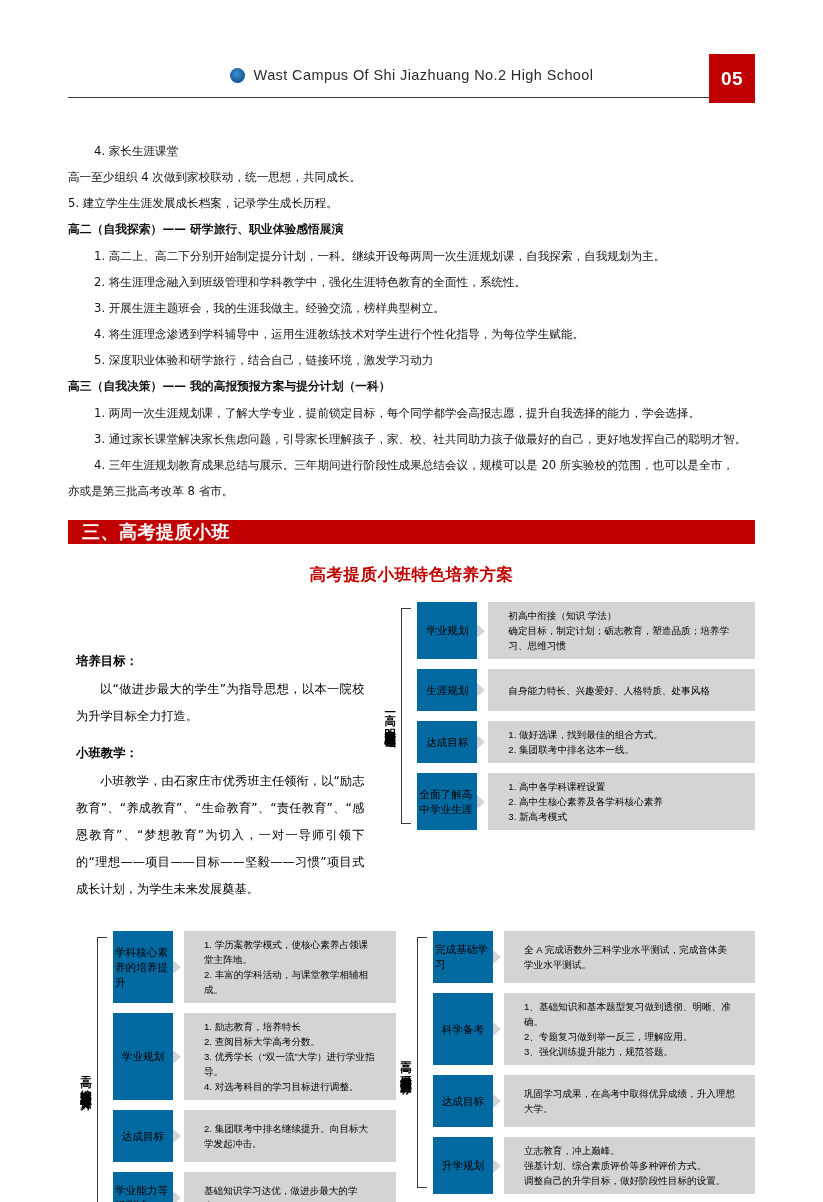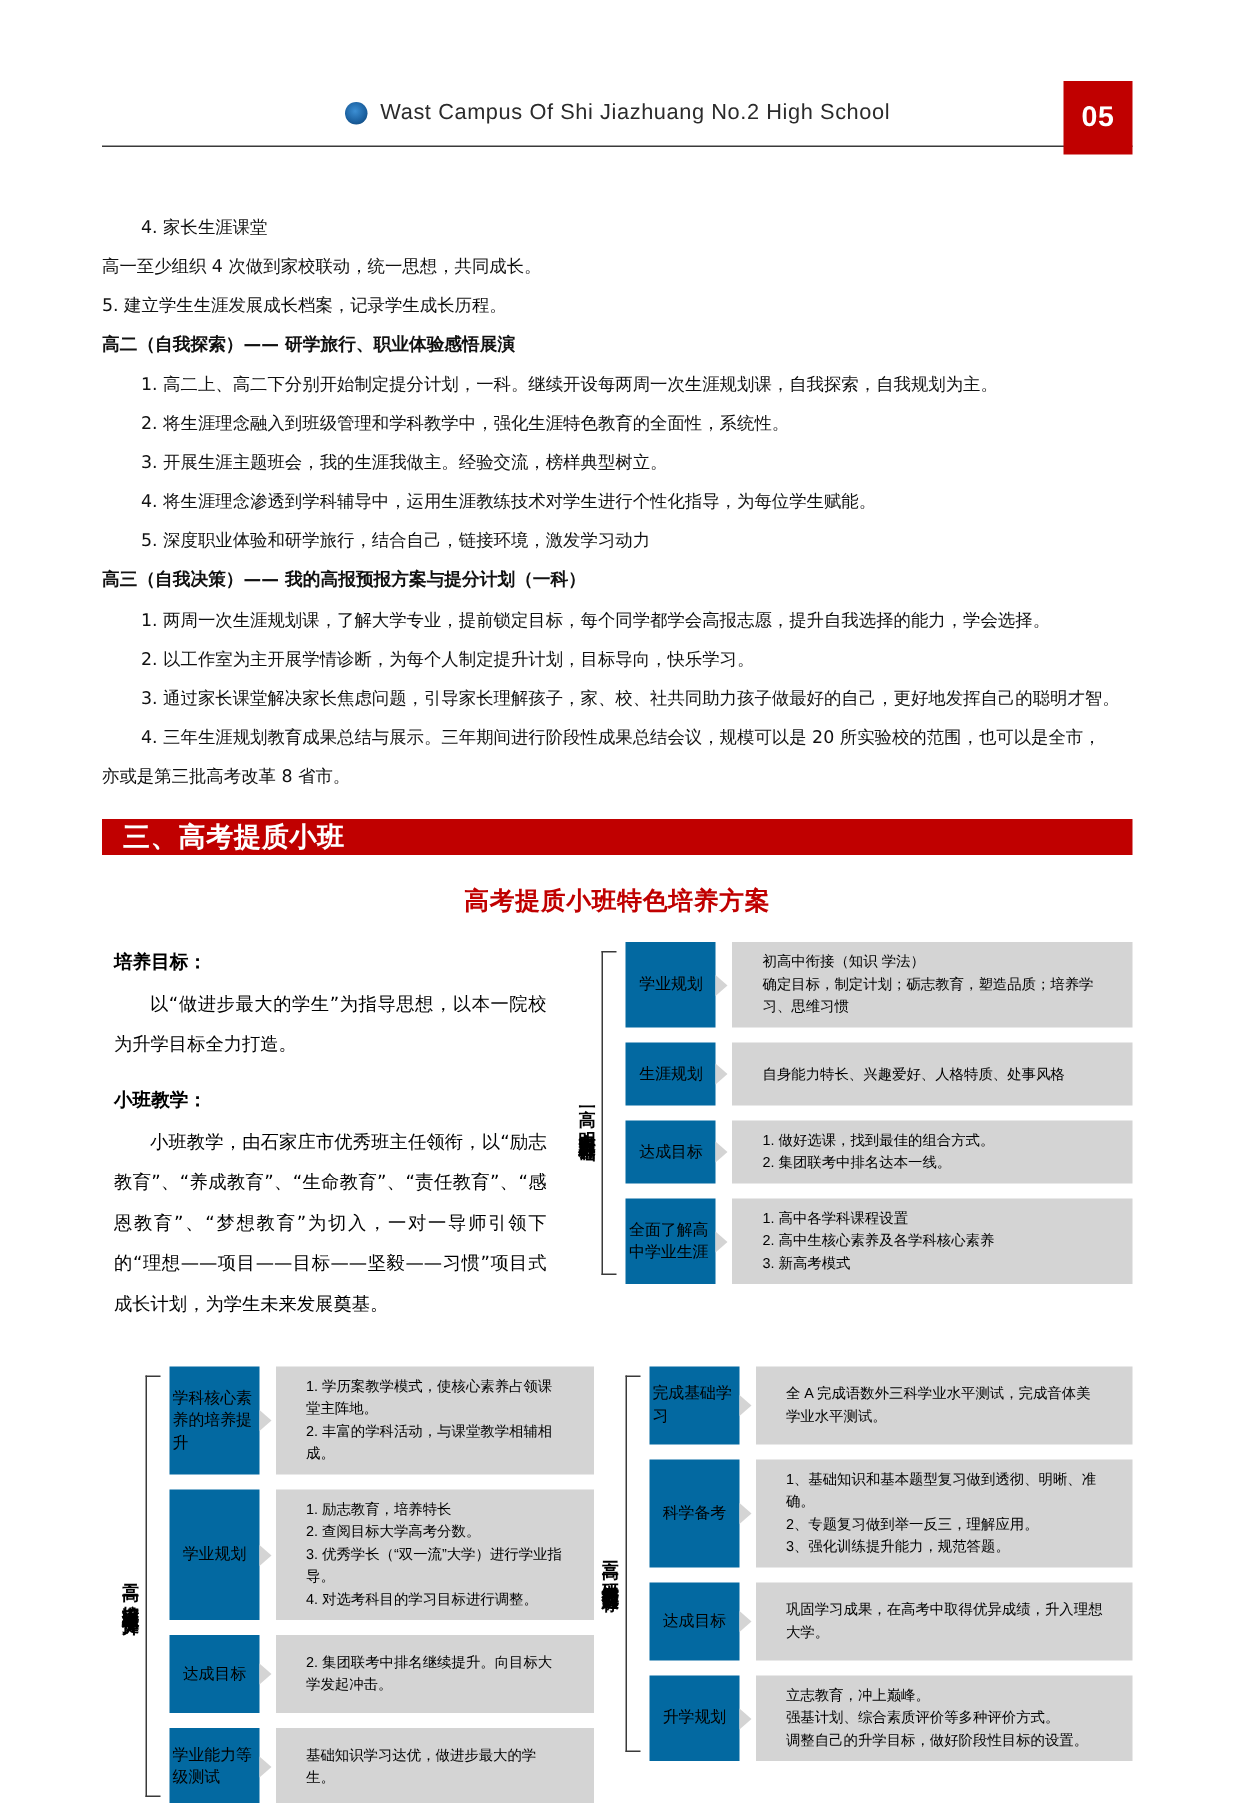--- a/index.html
+++ b/index.html
@@ -108,20 +108,21 @@
   
   .mid {
     display: flex;
     gap: 0;
     align-items: flex-start;
   }
   .mid-left {
     width: 312px;
     padding-left: 8px;
     box-sizing: border-box;
+    margin-top: 46px;
   }
   .mid-left h4 {
     margin: 0 0 2px 0;
     font-size: 12.4px;
     font-weight: bold;
     line-height: 26px;
   }
   .mid-left p {
     margin: 0 0 10px 0;
     font-size: 12.2px;
@@ -234,21 +235,20 @@
       <p class="para nohang">高一至少组织 4 次做到家校联动，统一思想，共同成长。</p>
       <p class="para nohang">5. 建立学生生涯发展成长档案，记录学生成长历程。</p>
       <p class="para bold-head">高二（自我探索）—— 研学旅行、职业体验感悟展演</p>
       <p class="para indent1">1. 高二上、高二下分别开始制定提分计划，一科。继续开设每两周一次生涯规划课，自我探索，自我规划为主。</p>
       <p class="para indent1">2. 将生涯理念融入到班级管理和学科教学中，强化生涯特色教育的全面性，系统性。</p>
       <p class="para indent1">3. 开展生涯主题班会，我的生涯我做主。经验交流，榜样典型树立。</p>
       <p class="para indent1">4. 将生涯理念渗透到学科辅导中，运用生涯教练技术对学生进行个性化指导，为每位学生赋能。</p>
       <p class="para indent1">5. 深度职业体验和研学旅行，结合自己，链接环境，激发学习动力</p>
       <p class="para bold-head">高三（自我决策）—— 我的高报预报方案与提分计划（一科）</p>
       <p class="para indent1">1. 两周一次生涯规划课，了解大学专业，提前锁定目标，每个同学都学会高报志愿，提升自我选择的能力，学会选择。</p>
-      <p class="para indent1">2. 以工作室为主开展学情诊断，为每个人制定提升计划，目标导向，快乐学习。</p>
       <p class="para indent1">3. 通过家长课堂解决家长焦虑问题，引导家长理解孩子，家、校、社共同助力孩子做最好的自己，更好地发挥自己的聪明才智。</p>
       <p class="para indent1">4. 三年生涯规划教育成果总结与展示。三年期间进行阶段性成果总结会议，规模可以是 20 所实验校的范围，也可以是全市，</p>
       <p class="para nohang">亦或是第三批高考改革 8 省市。</p>
     </div>
 
   <div class="section-bar">三、高考提质小班</div>
 
   <div class="section-title">高考提质小班特色培养方案</div>
 
   <div class="mid">

